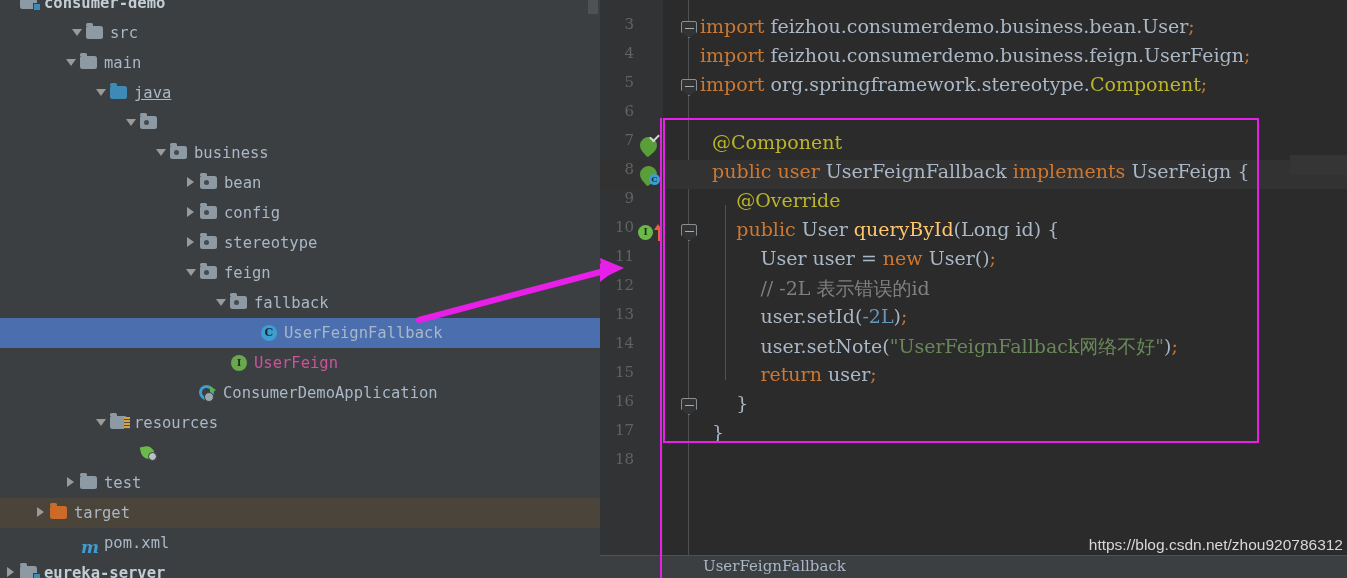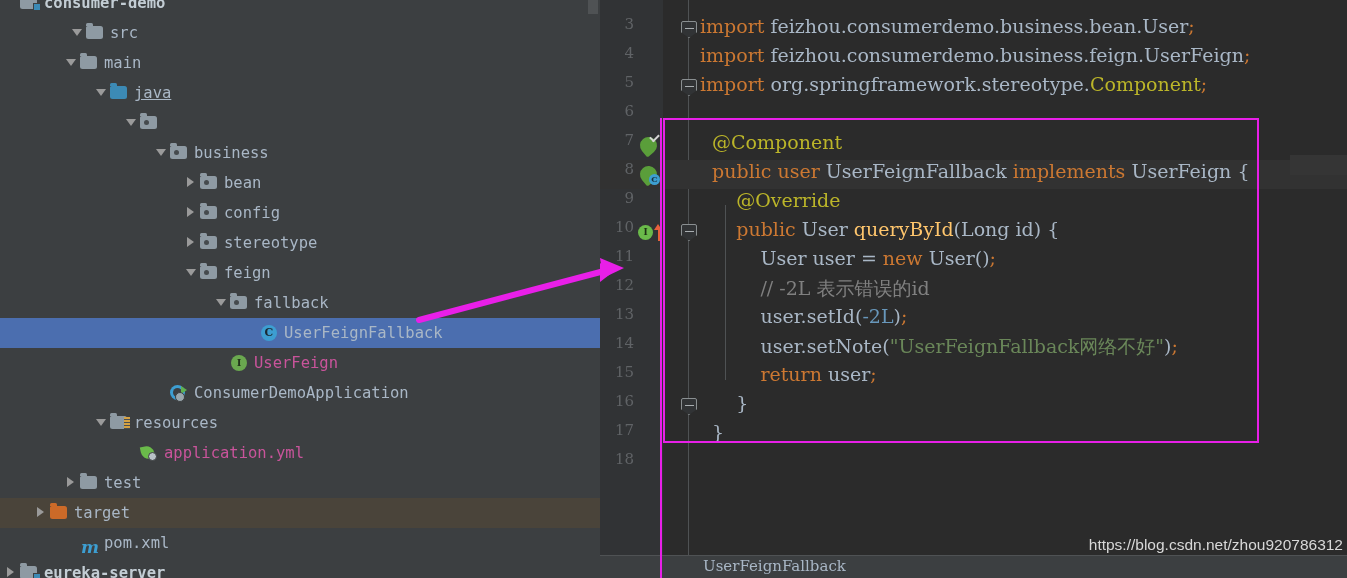--- a/index.html
+++ b/index.html
@@ -271,21 +271,21 @@
           <div class="lbl">UserFeignFallback</div>
         </div>
         <div class="row" style="position: absolute; left: 0px; right: 0px; top: 348px;">
           <div style="width: 214px; flex: 0 0 214px;"></div>
           <div class="arrowcell"></div>
           <div class="ico">
             <div class="iIco">I</div>
           </div>
           <div class="lbl txt-pink">UserFeign</div>
         </div>
-        <div class="row" style="position: absolute; left: 0px; right: 0px; top: 378px;">
+        <div class="row" style="position: absolute; left: 0px; right: 0px; top: 378px; padding-left: 29px;">
           <div style="width: 154px; flex: 0 0 154px;"></div>
           <div class="arrowcell"></div>
           <div class="ico">
             <div class="springIco">
               <div class="c"></div>
               <div class="play"></div>
               <div class="gear"></div>
             </div>
           </div>
           <div class="lbl">ConsumerDemoApplication</div>
@@ -304,21 +304,20 @@
         </div>
         <div class="row" style="position: absolute; left: 0px; right: 0px; top: 438px;">
           <div style="width: 124px; flex: 0 0 124px;"></div>
           <div class="arrowcell"></div>
           <div class="ico">
             <div class="leafIco">
               <div class="lf"></div>
               <div class="bdg"></div>
             </div>
           </div>
-          <div class="lbl txt-pink">application.yml</div>
         </div>
         <div class="row" style="position: absolute; left: 0px; right: 0px; top: 468px;">
           <div style="width: 64px; flex: 0 0 64px;"></div>
           <div class="arrowcell">
             <div class="tw right"></div>
           </div>
           <div class="ico">
             <div class="fld gray"></div>
           </div>
           <div class="lbl">test</div>

